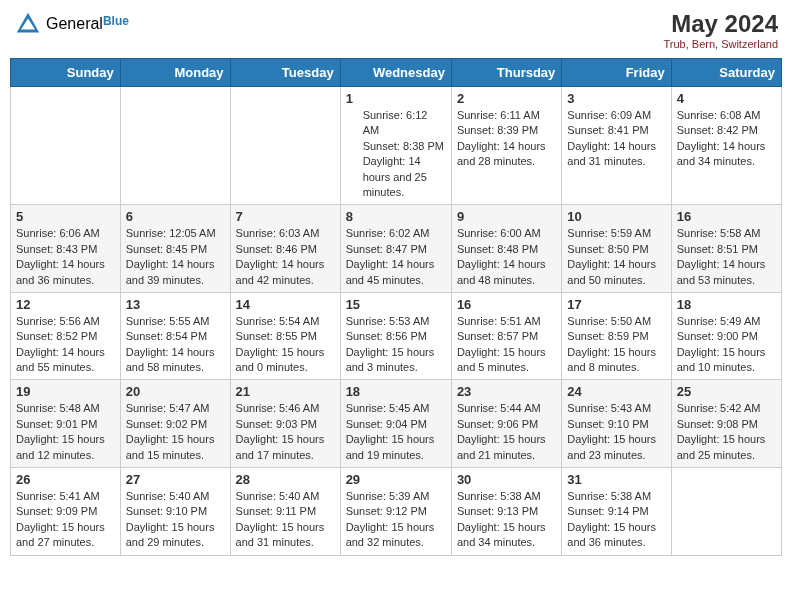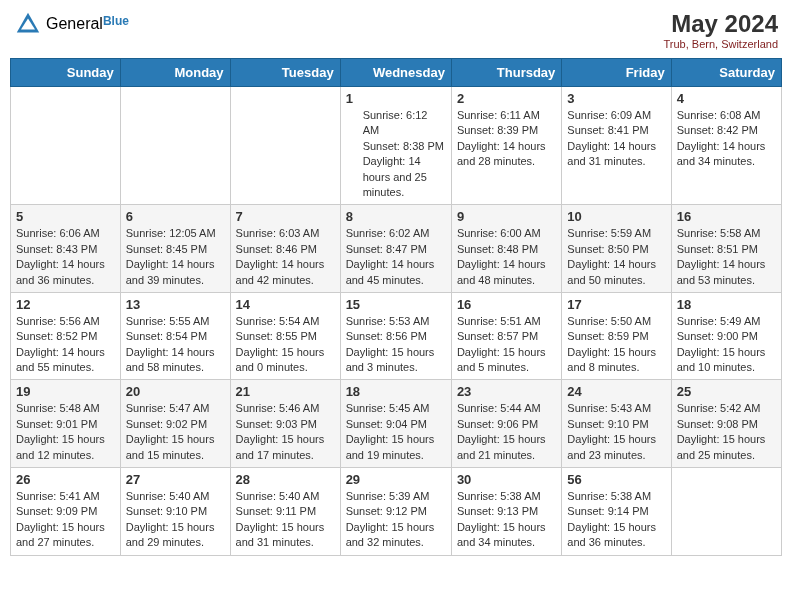--- a/index.html
+++ b/index.html
@@ -308,21 +308,21 @@
 Sunset: 9:12 PM
 Daylight: 15 hours and 32 minutes.</div>
         </td>
         <td>
           <span class="day-number">30</span>
           <div class="day-info" style="white-space: pre-line;">Sunrise: 5:38 AM
 Sunset: 9:13 PM
 Daylight: 15 hours and 34 minutes.</div>
         </td>
         <td>
-          <span class="day-number">56</span>
+          <span class="day-number">31</span>
           <div class="day-info" style="white-space: pre-line;">Sunrise: 5:38 AM
 Sunset: 9:14 PM
 Daylight: 15 hours and 36 minutes.</div>
         </td>
         <td class="empty-cell"></td>
       </tr>
     </tbody>
 </table>
 
 </body></html>

